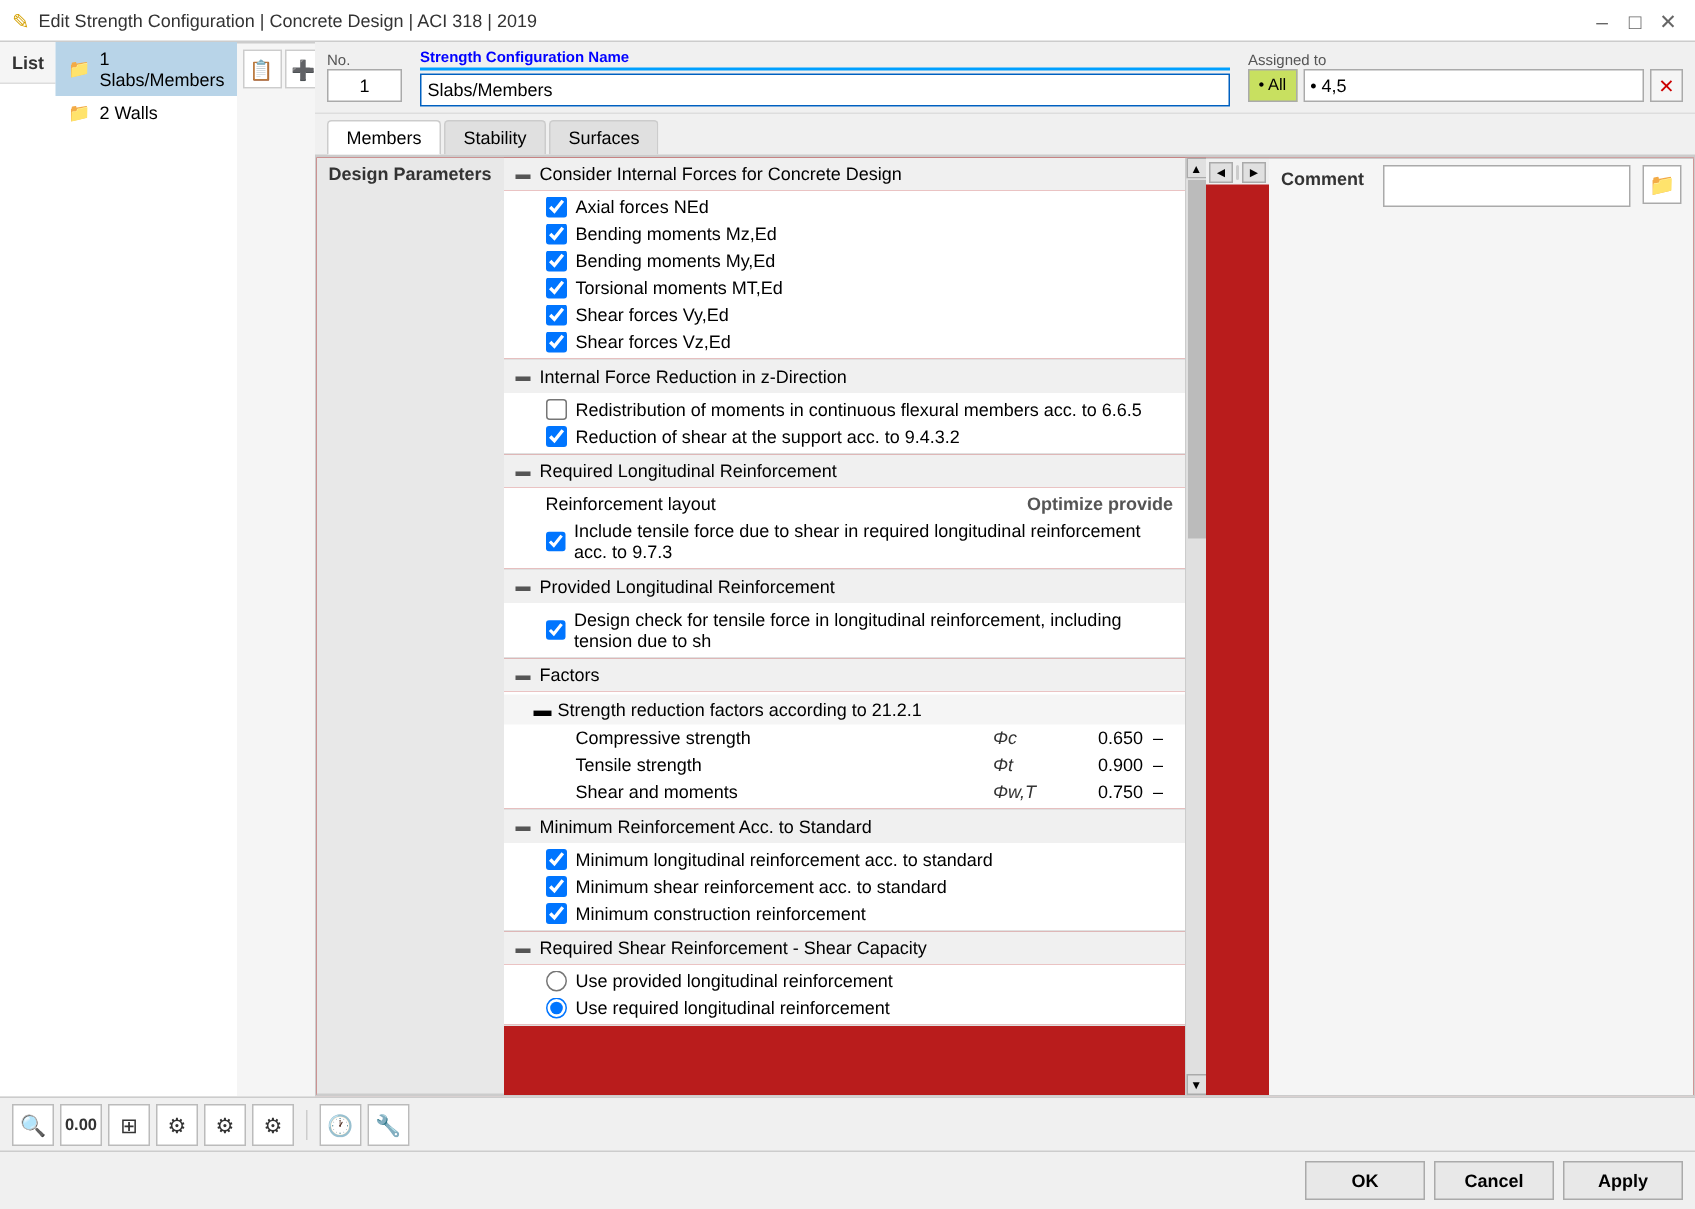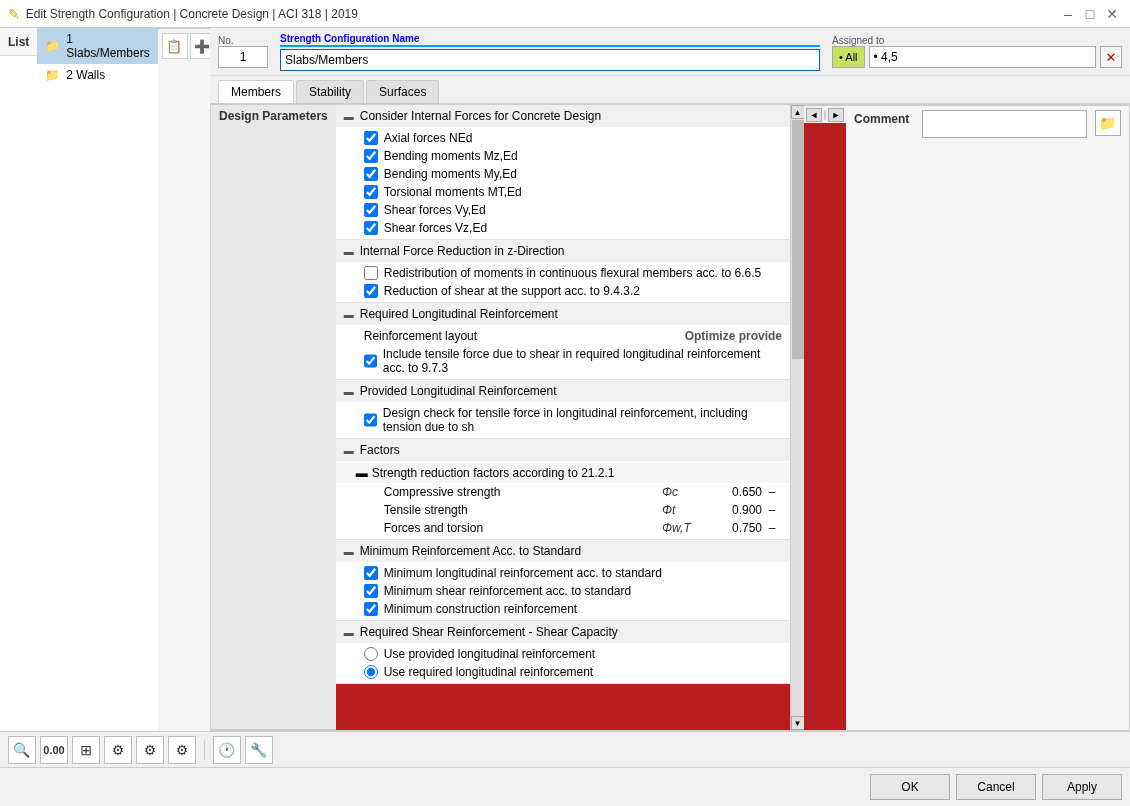--- a/index.html
+++ b/index.html
@@ -317,20 +317,21 @@
       justify-content: flex-end;
       padding: 6px 8px;
       gap: 6px;
       background: #f0f0f0;
       border-top: 1px solid #ccc;
     }
     .dialog-btn {
       min-width: 80px; height: 26px; border: 1px solid #aaa;
       background: #e8e8e8; cursor: pointer; font-size: 12px;
       padding: 0 16px;
+      font-weight: bold;
     }
     .dialog-btn.apply { background: #e8e8e8; }
 
     
     .params-scroll::-webkit-scrollbar { width: 14px; }
     .params-scroll::-webkit-scrollbar-track { background: #f0f0f0; }
     .params-scroll::-webkit-scrollbar-thumb { background: #bbb; border: 1px solid #aaa; }
     .v-scroll-bar {
       width: 14px;
       background: #f0f0f0;
@@ -513,21 +514,21 @@
                   <span class="factor-value">0.650</span>
                   <span class="factor-dash">–</span>
                 </div>
                 <div class="factor-row">
                   <span class="factor-name">Tensile strength</span>
                   <span class="factor-symbol">Φt</span>
                   <span class="factor-value">0.900</span>
                   <span class="factor-dash">–</span>
                 </div>
                 <div class="factor-row">
-                  <span class="factor-name">Forces and torsion</span>
+                  <span class="factor-name">Shear and moments</span>
                   <span class="factor-symbol">Φw,T</span>
                   <span class="factor-value">0.750</span>
                   <span class="factor-dash">–</span>
                 </div>
               </div>
             </div>
 
             <div class="section-group">
               <div class="section-header">
                 <span class="collapse-icon">▬</span>

